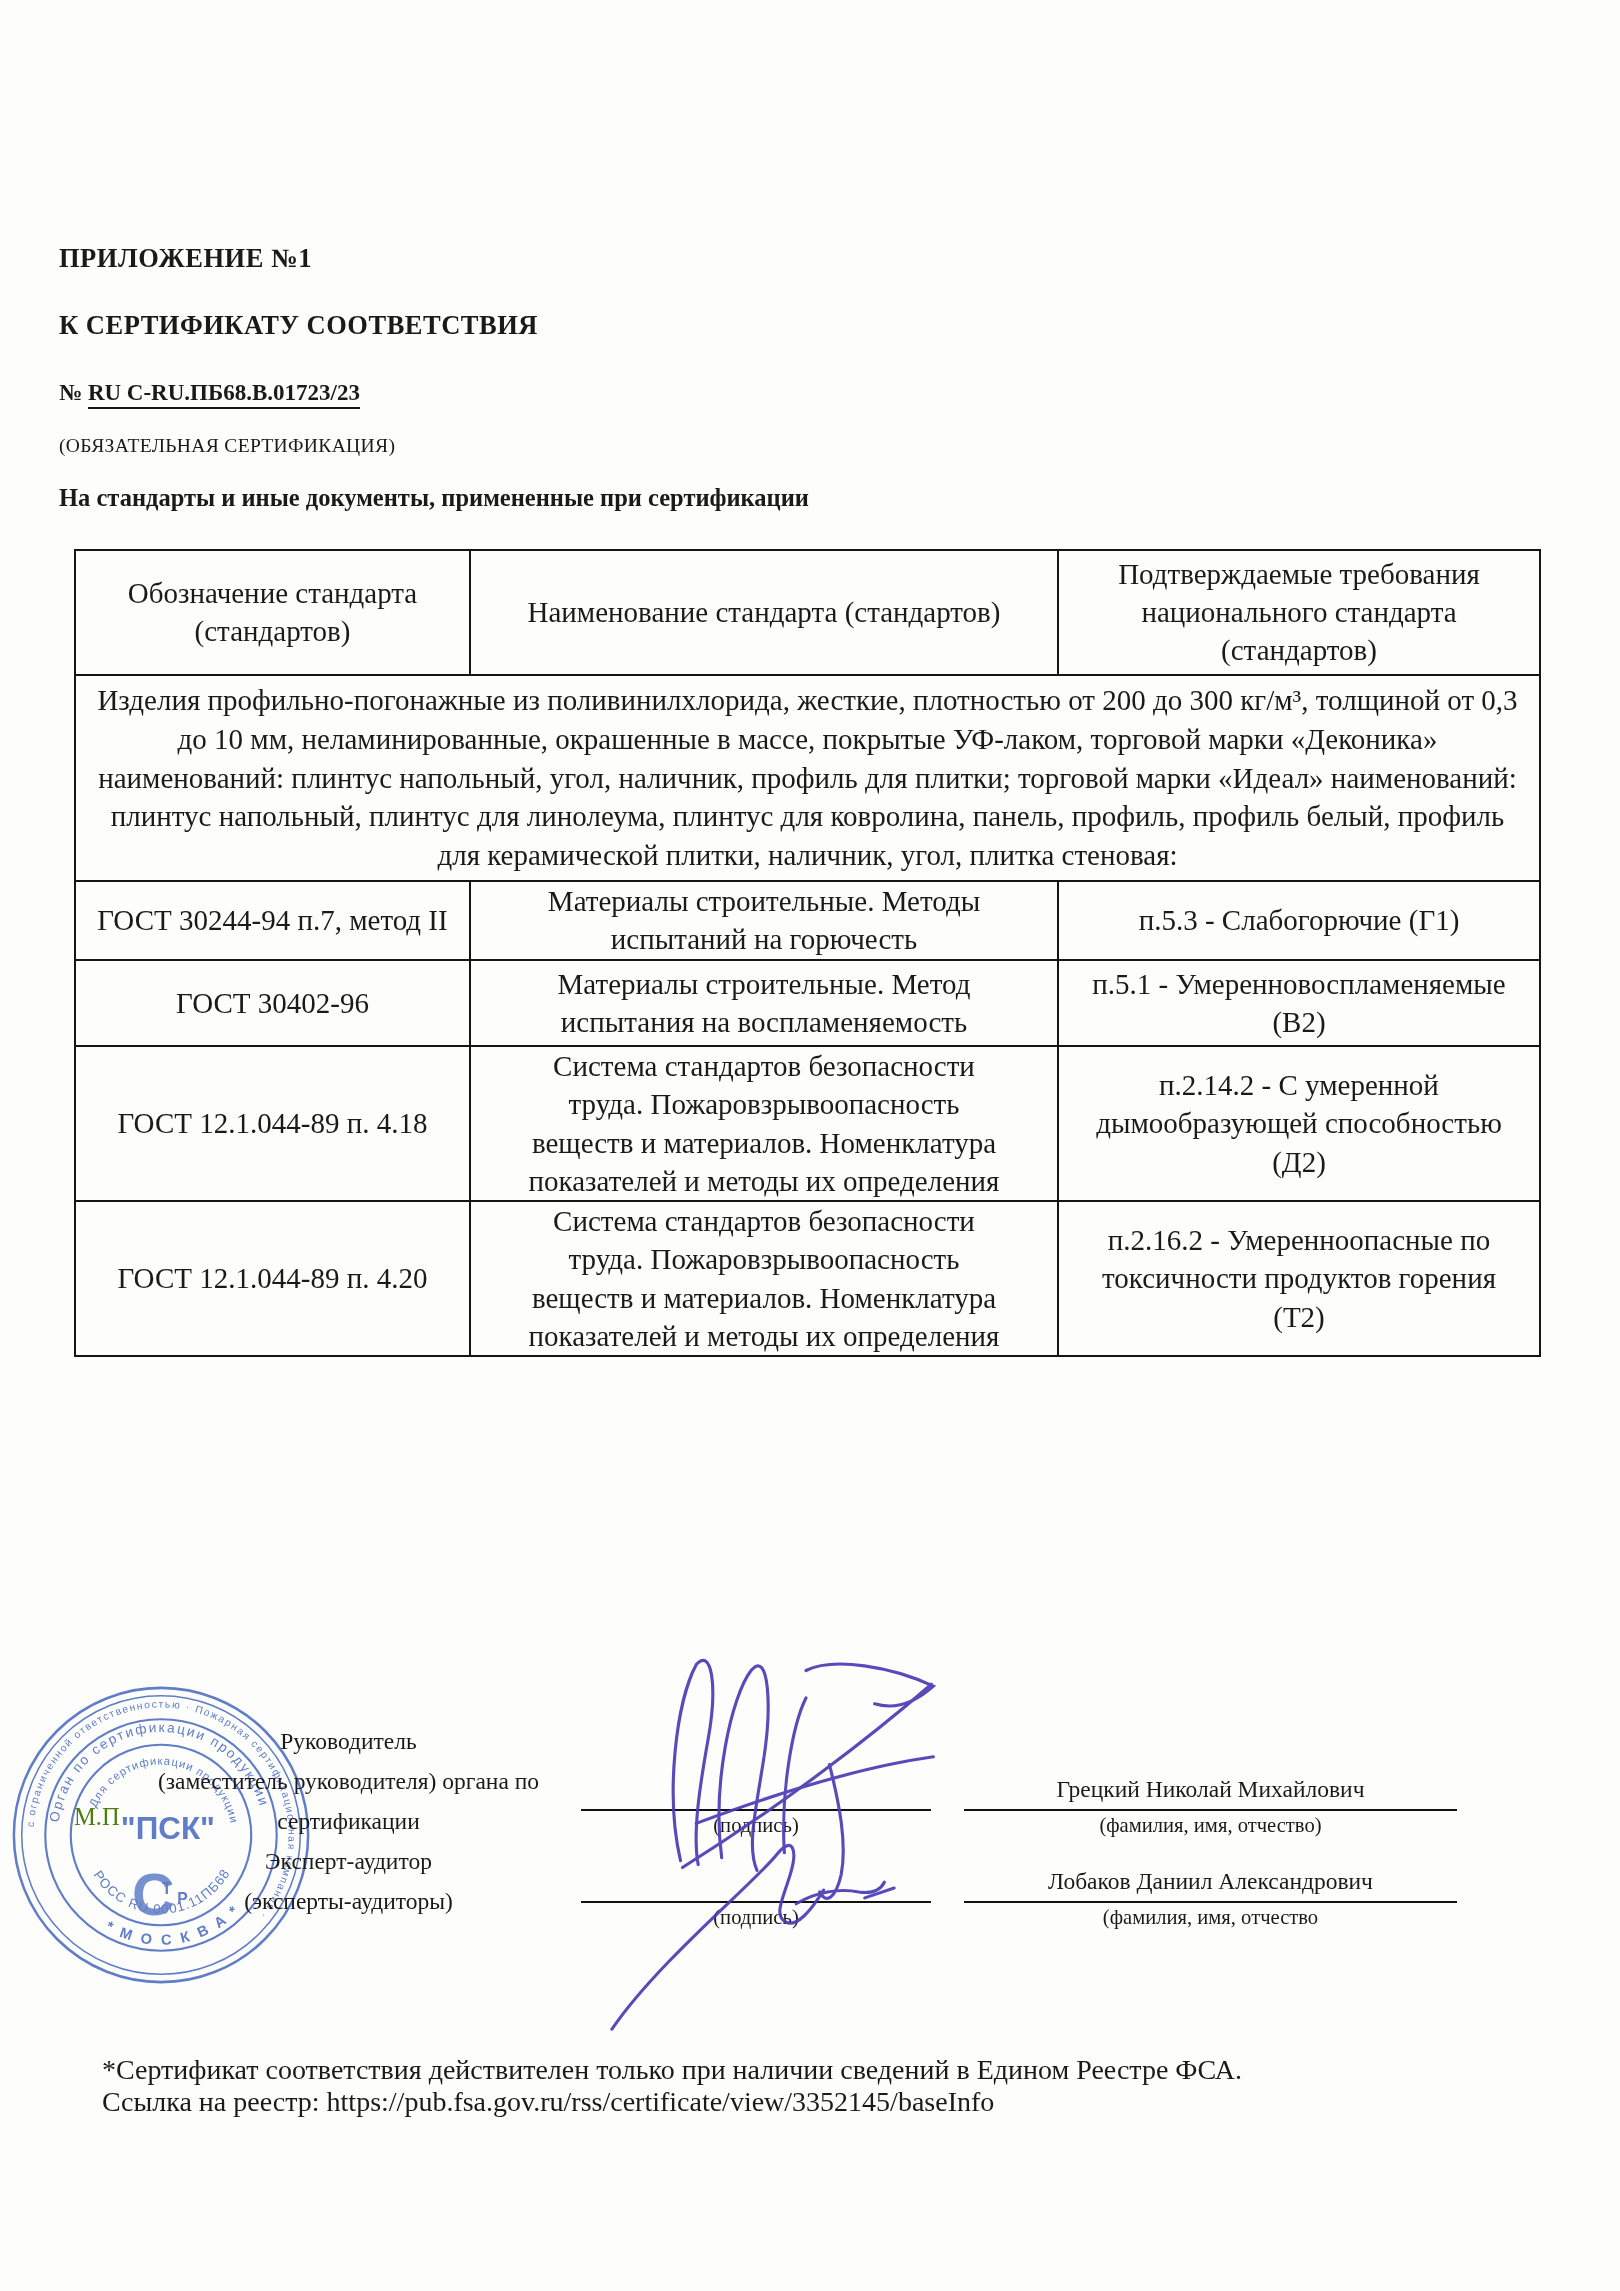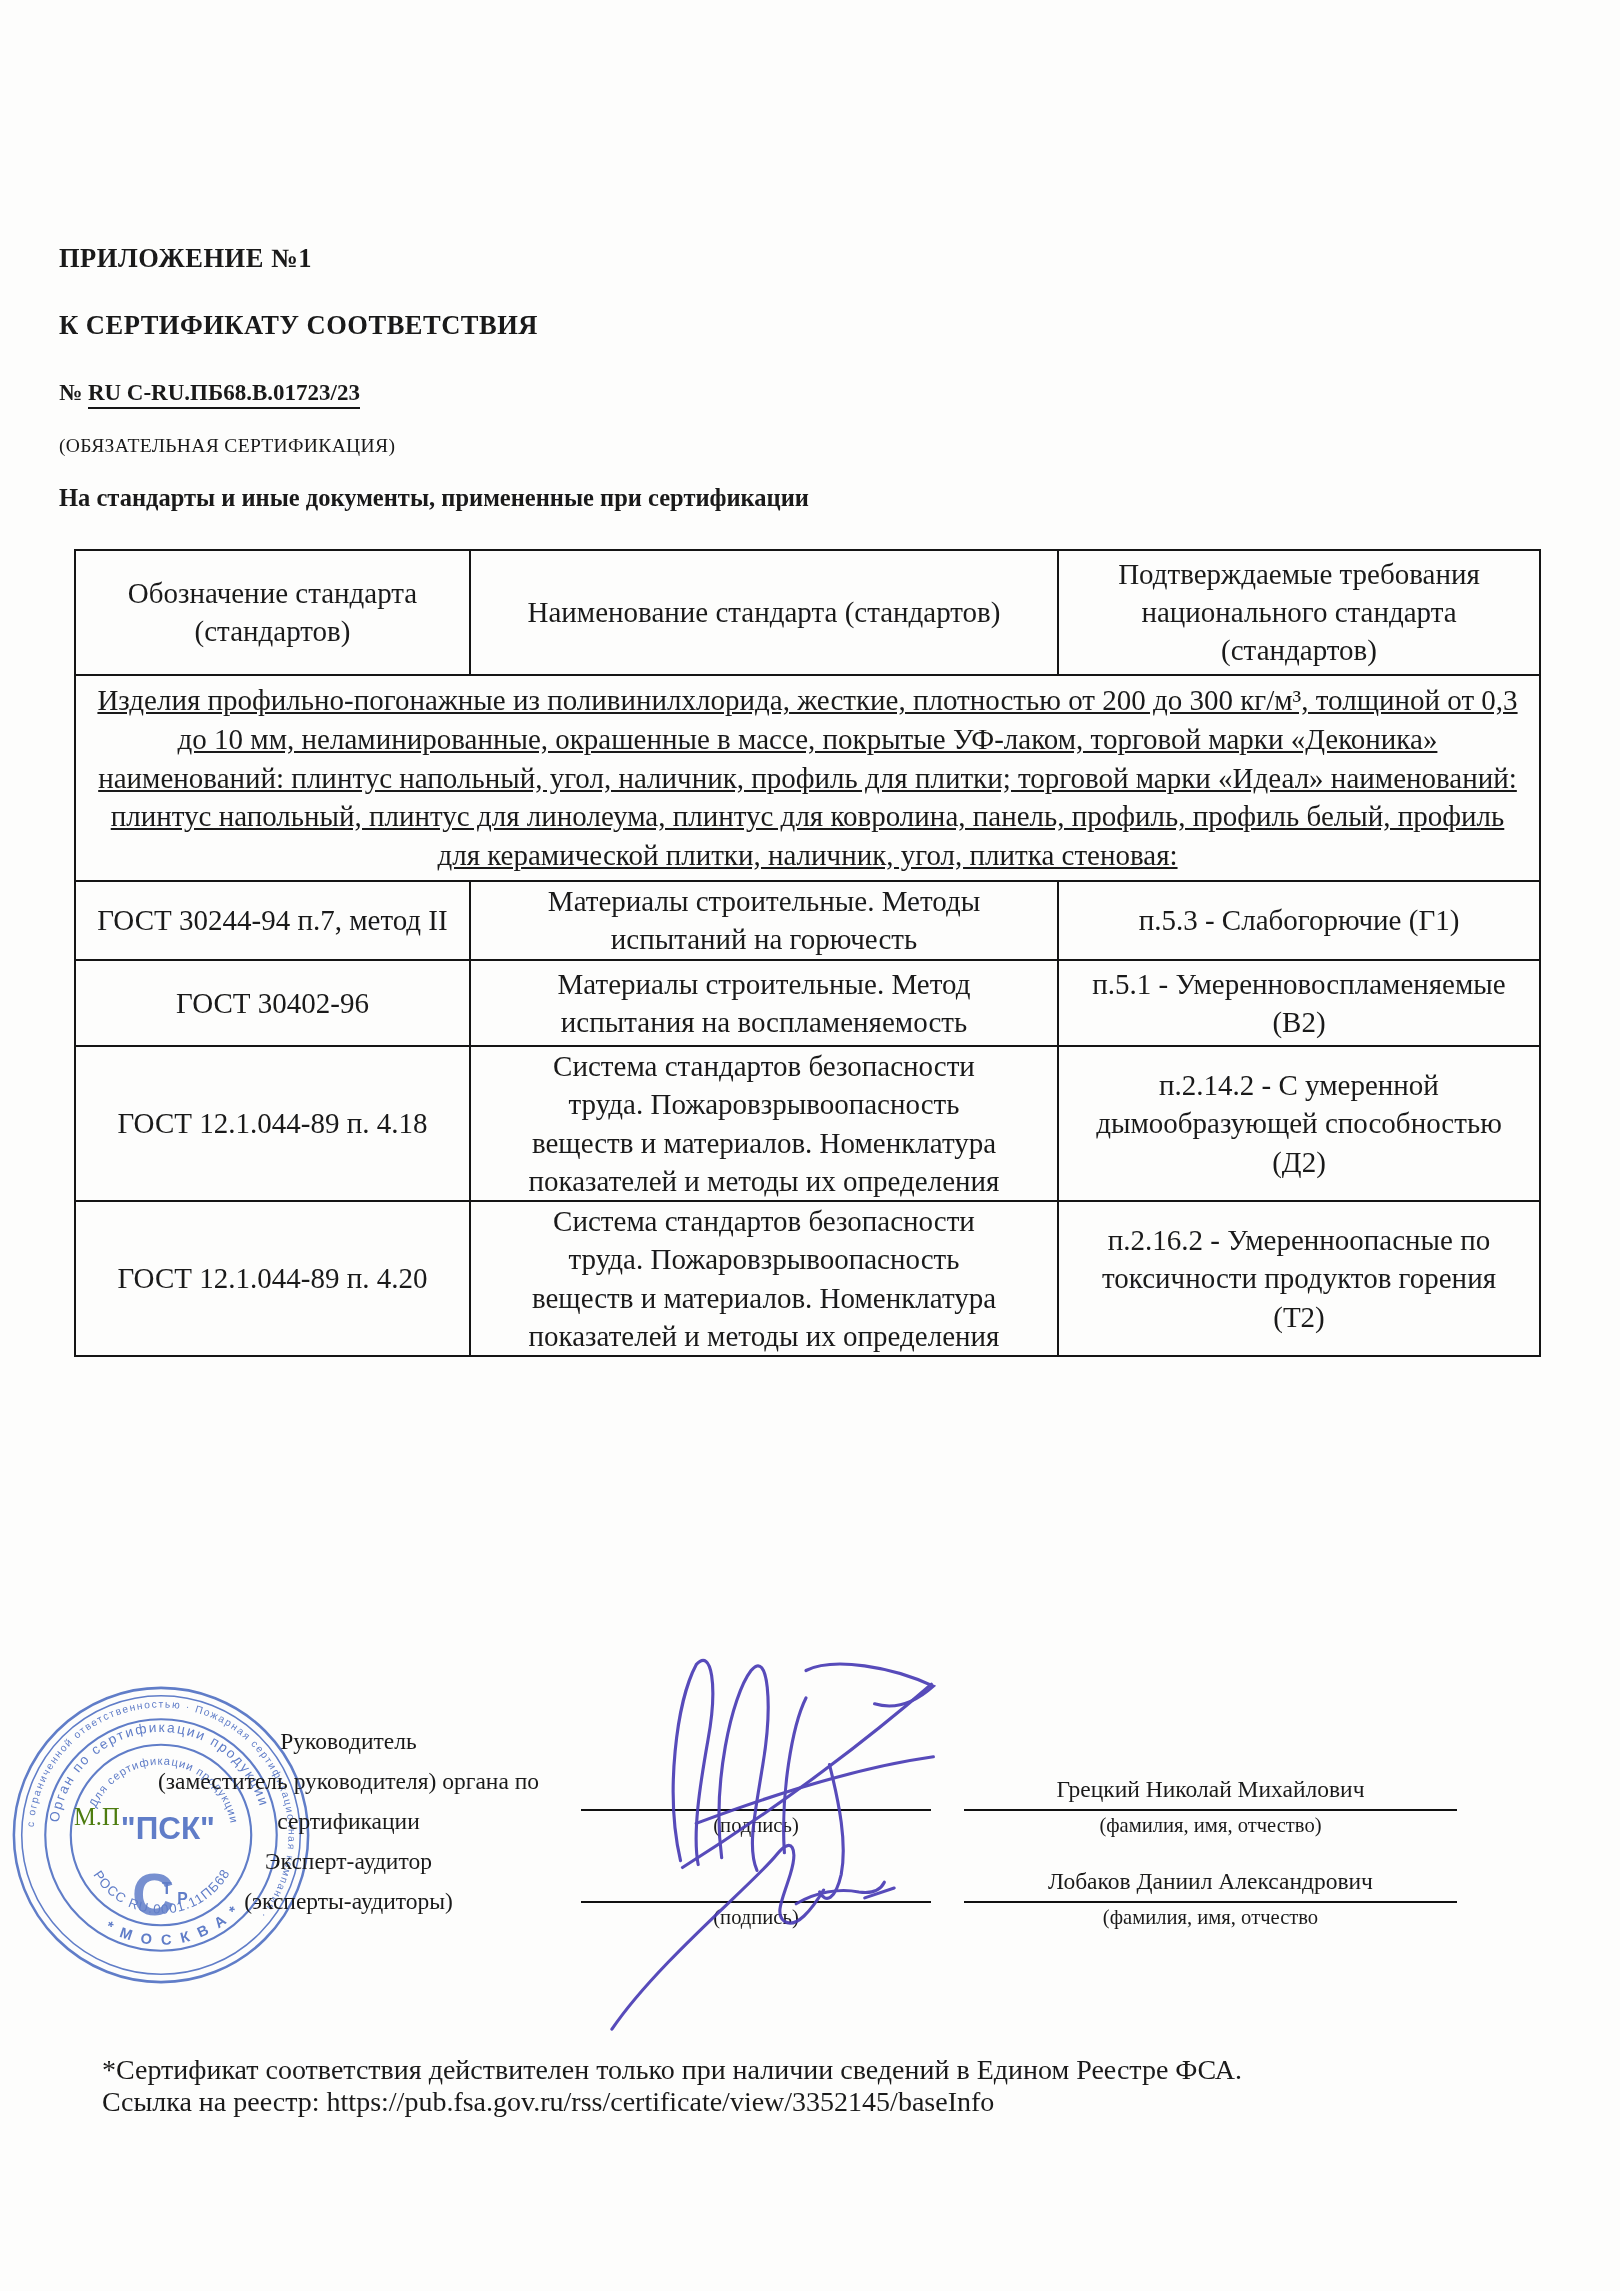--- a/index.html
+++ b/index.html
@@ -53,21 +53,21 @@
         <col class="c1">
         <col class="c2">
         <col class="c3">
       </colgroup>
     <tbody>
         <tr style="height:61px;">
       <th>Обозначение стандарта (стандартов)</th>
       <th>Наименование стандарта (стандартов)</th>
       <th>Подтверждаемые требования национального стандарта (стандартов)</th>
     </tr>
-    <tr style="height:120px;text-decoration:underline;">
+    <tr style="height:120px;">
       <td colspan="3" class="desccell">Изделия профильно-погонажные из поливинилхлорида, жесткие, плотностью от 200 до 300 кг/м³, толщиной от 0,3 до 10 мм, неламинированные, окрашенные в массе, покрытые УФ-лаком, торговой марки «Деконика» наименований: плинтус напольный, угол, наличник, профиль для плитки; торговой марки «Идеал» наименований: плинтус напольный, плинтус для линолеума, плинтус для ковролина, панель, профиль, профиль белый, профиль для керамической плитки, наличник, угол, плитка стеновая:</td>
     </tr>
     <tr style="height:67px;">
       <td>ГОСТ 30244-94 п.7, метод II</td>
       <td class="namecell">Материалы строительные. Методы испытаний на горючесть</td>
       <td class="reqcell">п.5.3 - Слабогорючие (Г1)</td>
     </tr>
     <tr style="height:65px;">
       <td>ГОСТ 30402-96</td>
       <td class="namecell">Материалы строительные. Метод испытания на воспламеняемость</td>

